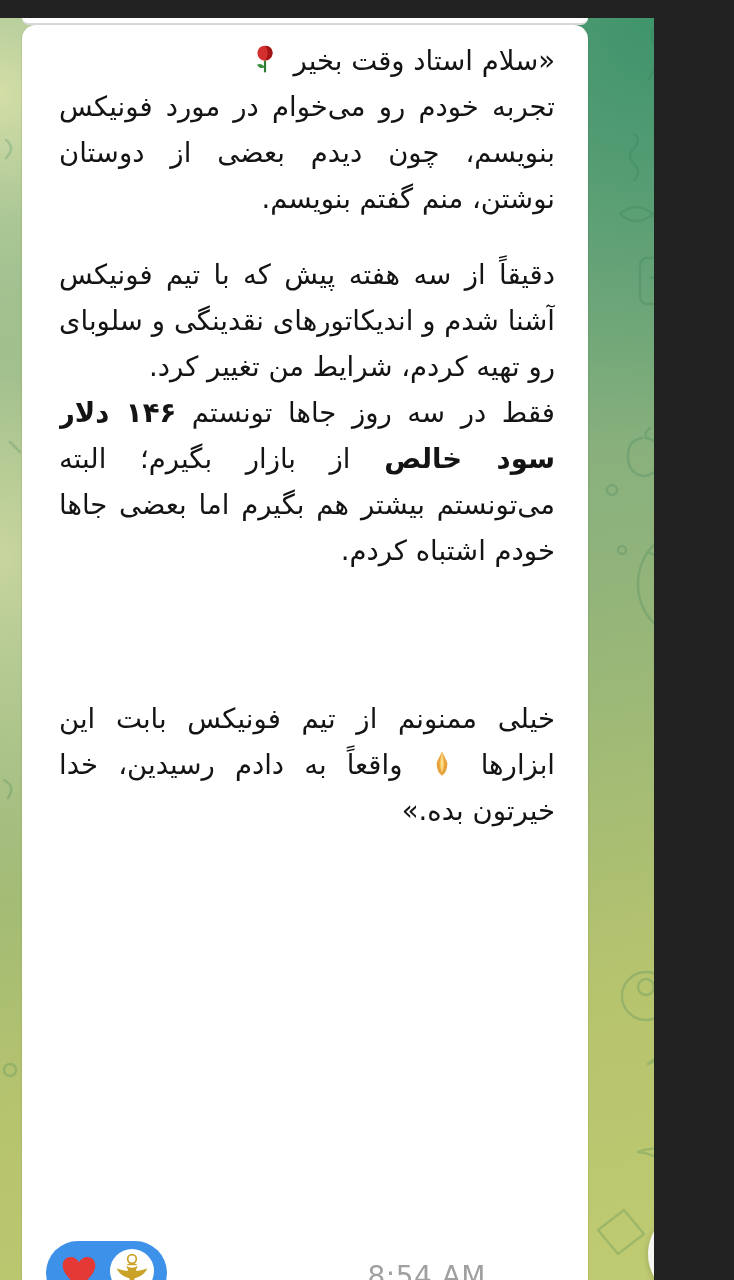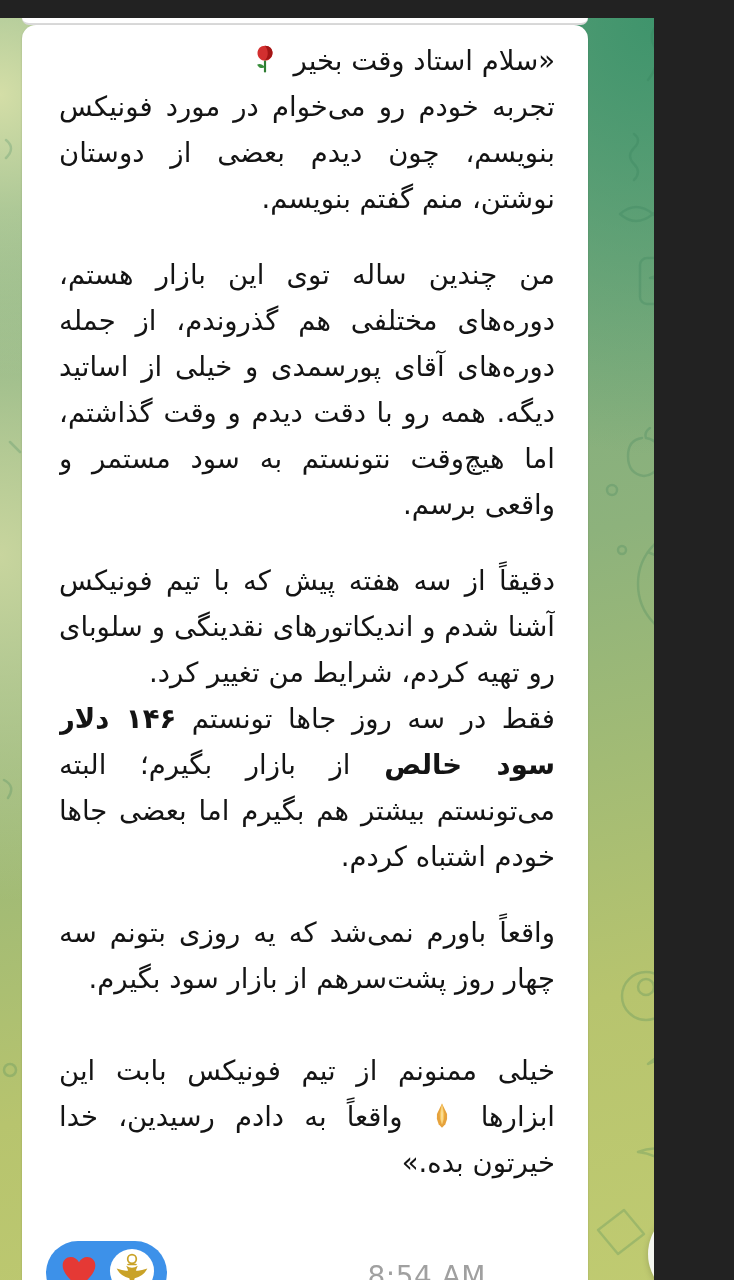--- a/index.html
+++ b/index.html
@@ -91,23 +91,22 @@
   <div class="prev-sliver"></div>
 
   <div class="bubble">
     <div class="msg">
         <div class="para"><span>«سلام استاد وقت بخیر </span><span class="emoji"><svg width="30" height="32" viewBox="0 0 36 38">
               <path fill="#d32f2f" d="M18 3c-5.5 0-9 3.8-9 8.7 0 5.5 4.3 9.3 9 9.3s9-3.8 9-9.3C27 6.8 23.5 3 18 3z"></path>
               <path fill="#a31515" d="M18 3c2.2 2.7 3.3 5.4 3.3 8.9 0 3.6-1.1 6.4-3.3 8.6 4.6-.2 9-3.8 9-9C27 6.8 23.5 3 18 3z"></path>
               <path stroke="#2e7d32" stroke-width="2.6" fill="none" d="M18 21v14"></path>
               <path fill="#388e3c" d="M18 29c-3.5-4.5-7-4.5-9.5-3.2C11 30.2 14.5 30.8 18 29z"></path>
             </svg></span><br><span>تجربه خودم رو می‌خوام در مورد فونیکس بنویسم، چون دیدم بعضی از دوستان نوشتن، منم گفتم بنویسم.</span></div>
-        <div class="para"><span>من چندین ساله توی این بازار هستم، دوره‌های مختلفی هم گذروندم، از جمله دوره‌های آقای پورسمدی و خیلی از اساتید دیگه. همه رو با دقت دیدم و وقت گذاشتم، اما هیچ‌وقت نتونستم به سود مستمر و واقعی برسم.</span></div>
         <div class="para"><span>دقیقاً از سه هفته پیش که با تیم فونیکس آشنا شدم و اندیکاتورهای نقدینگی و سلوبای رو تهیه کردم، شرایط من تغییر کرد.</span><br><span>فقط در سه روز جاها تونستم </span><span class="bold">۱۴۶ دلار سود خالص</span><span> از بازار بگیرم؛ البته می‌تونستم بیشتر هم بگیرم اما بعضی جاها خودم اشتباه کردم.</span></div>
-        <div class="para"><span>واقعاً باورم نمی‌شد که یه روزی بتونم سه چهار روز پشت‌سرهم از بازار سود بگیرم.</span><br><br><span>خیلی ممنونم از تیم فونیکس بابت این ابزارها </span><span class="emoji"><svg width="28" height="30" viewBox="0 0 36 38">
+        <div class="para"><br><br><span>خیلی ممنونم از تیم فونیکس بابت این ابزارها </span><span class="emoji"><svg width="28" height="30" viewBox="0 0 36 38">
               <path fill="#e6a23c" d="M18 3 11.5 16.5q-1.2 6.5 2.2 13L18 34l4.3-4.5q3.4-6.5 2.2-13z"></path>
               <path fill="#f6c65b" d="M18 3l-3 13.5q-.6 6.5 3 13.5 3.6-7 3-13.5z"></path>
               <path fill="#fde3a7" d="M18 3l-1 13.5q-.2 6.5 1 13.5 1.2-7 1-13.5z"></path>
             </svg></span><span> واقعاً به دادم رسیدین، خدا خیرتون بده.»</span></div>
       </div>
   </div>
 
   <div class="time">8:54 AM</div>
 
   <div class="pill" style="background: rgb(61, 145, 233);">

